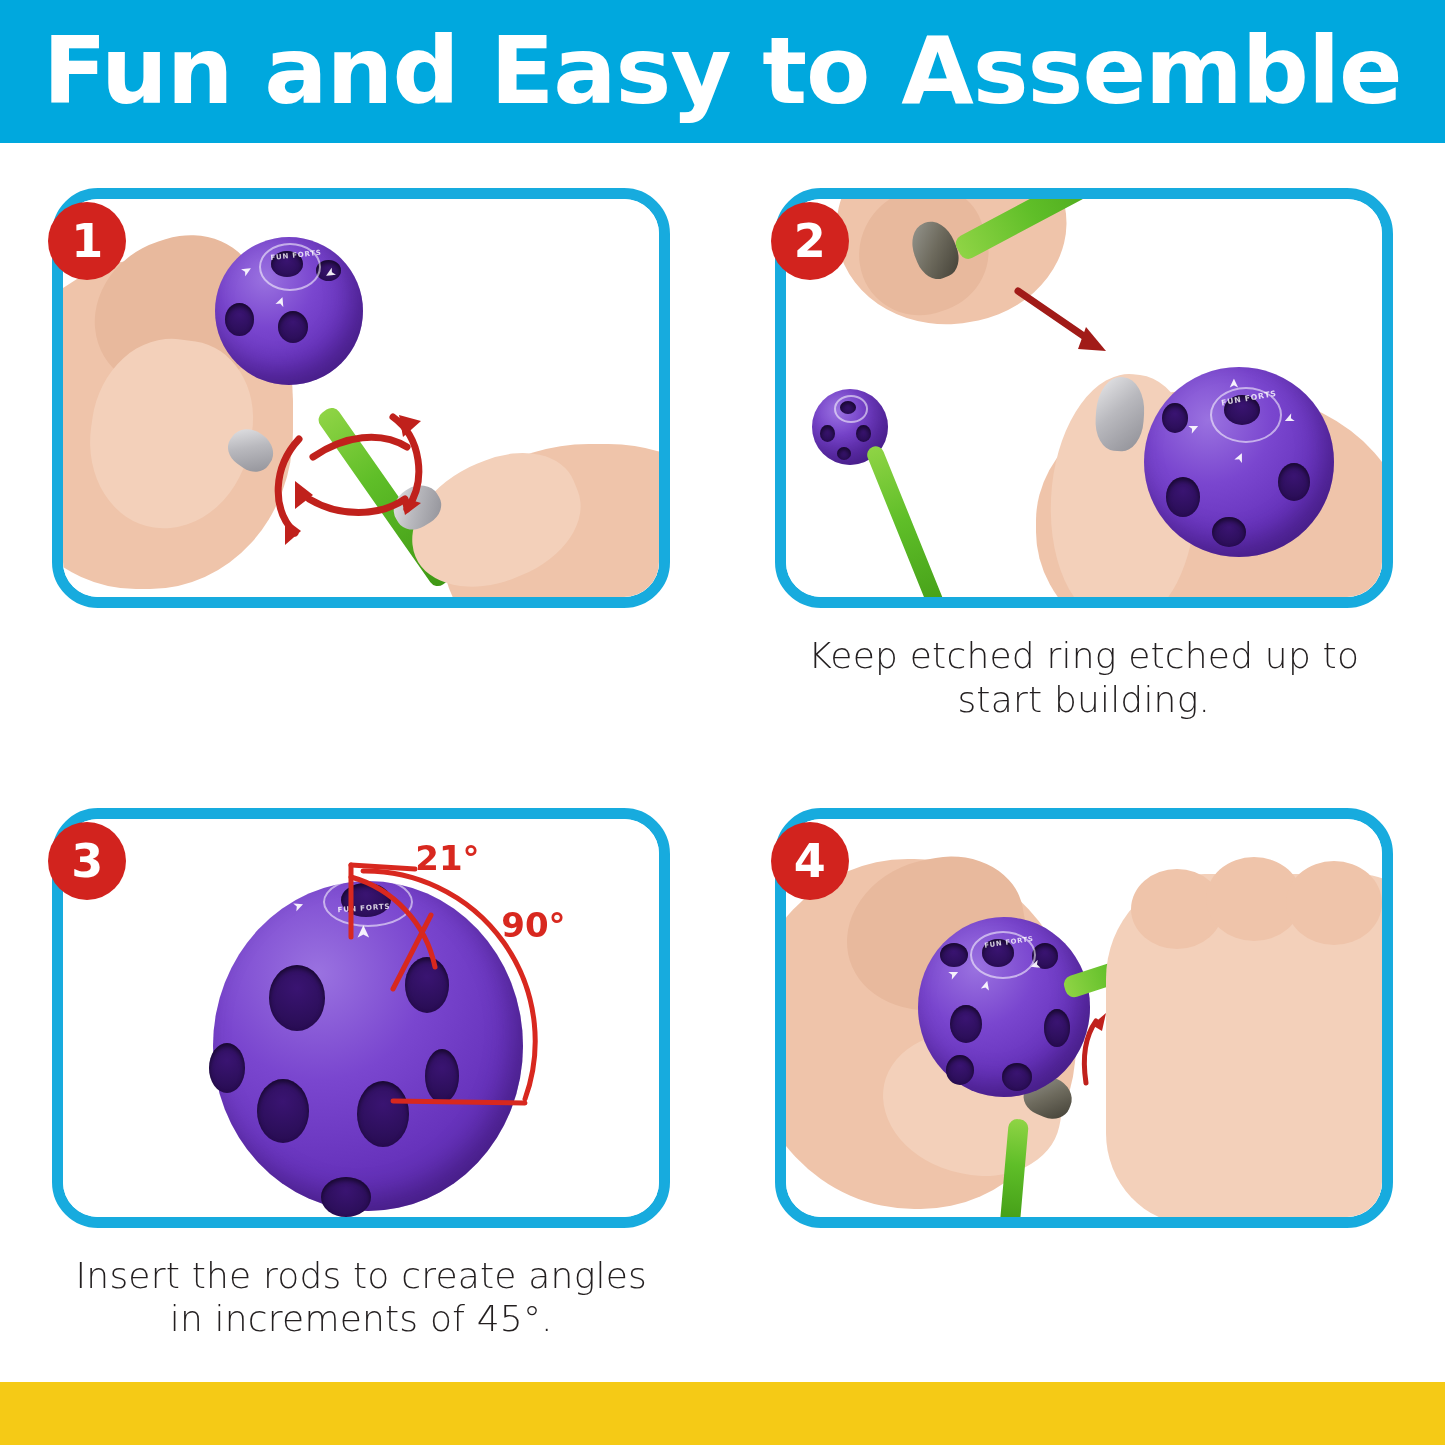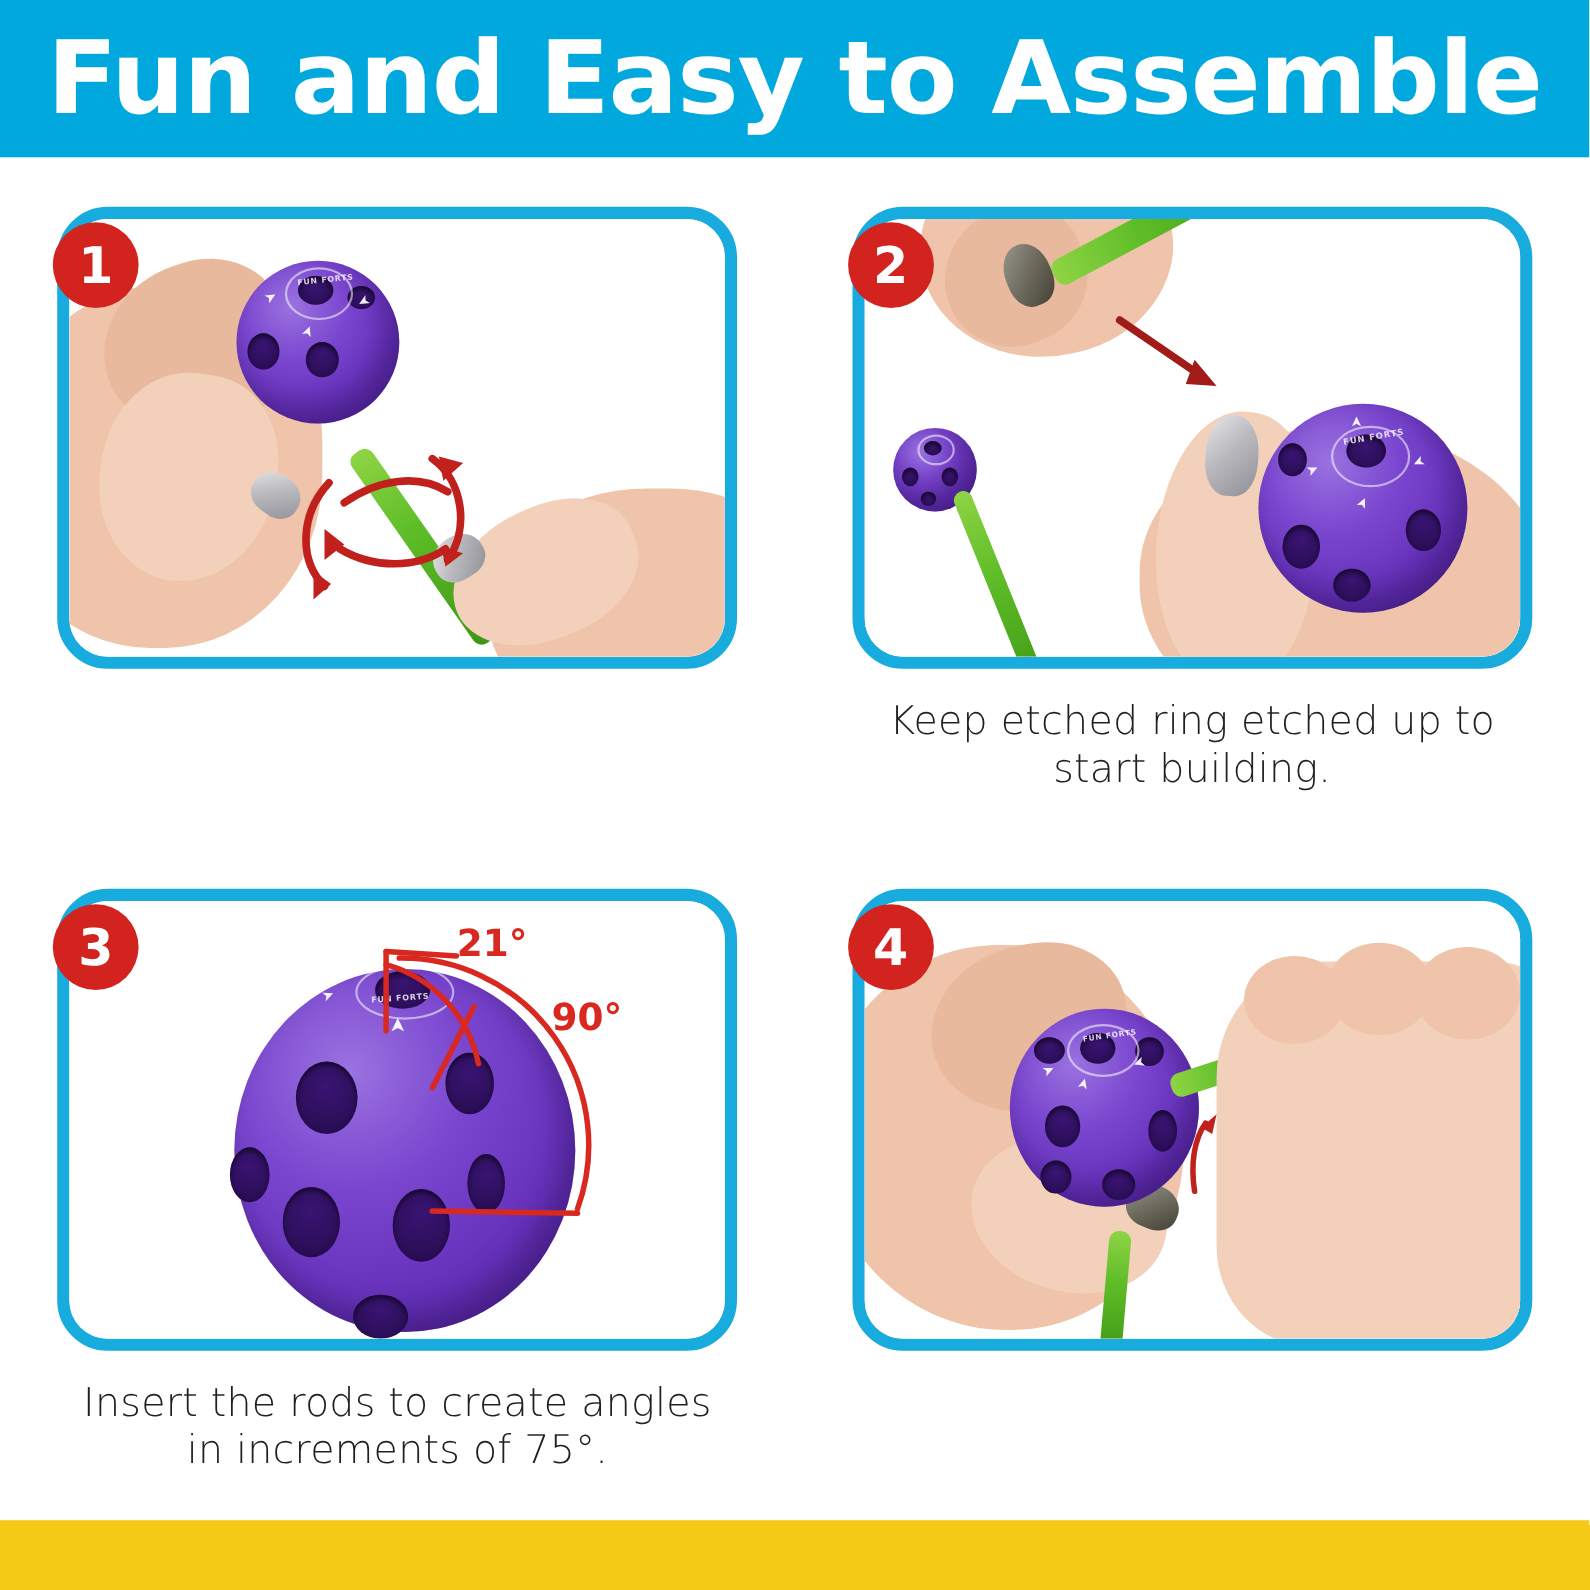--- a/index.html
+++ b/index.html
@@ -362,21 +362,21 @@
           </svg>
           <div class="angle-label" style="left:352px; top:22px;">21°</div>
           <div class="angle-label" style="left:438px; top:60px;margin-top:29px;">90°</div>
 
         </div>
       </div>
       <div class="badge">
         <span class="badge-num">3</span>
       </div>
     </div>
-    <div class="caption">Insert the rods to create angles in increments of 75°.</div>
+    <div class="caption">Insert the rods to create angles in increments of 45°.</div>
   </div>
 
   <div class="step-cell">
     <div class="frame-wrap">
       <div class="frame">
         <div class="photo">
 
           <div class="hand" style="left:-40px; top:40px; width:330px; height:350px; border-radius:50% 50% 48% 52%;"></div>
           <div class="hand d" style="left:60px; top:40px; width:180px; height:150px; border-radius:55% 45% 50% 50%; transform:rotate(-10deg);"></div>
           <div class="hand l" style="left:96px; top:215px; width:180px; height:140px; border-radius:50% 50% 48% 52%; transform:rotate(12deg);"></div>

